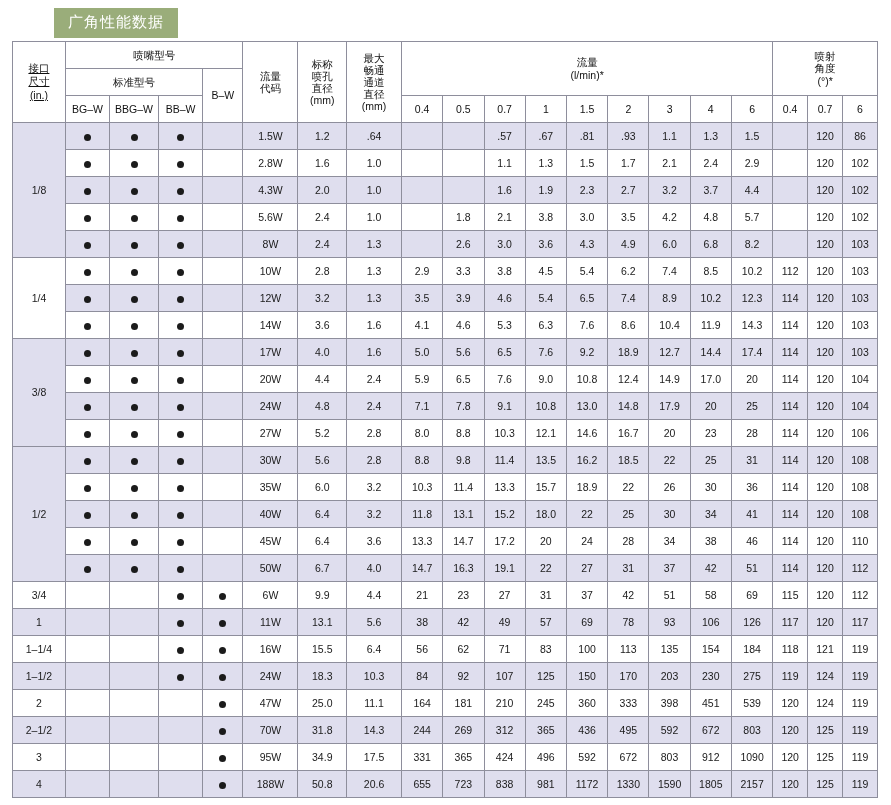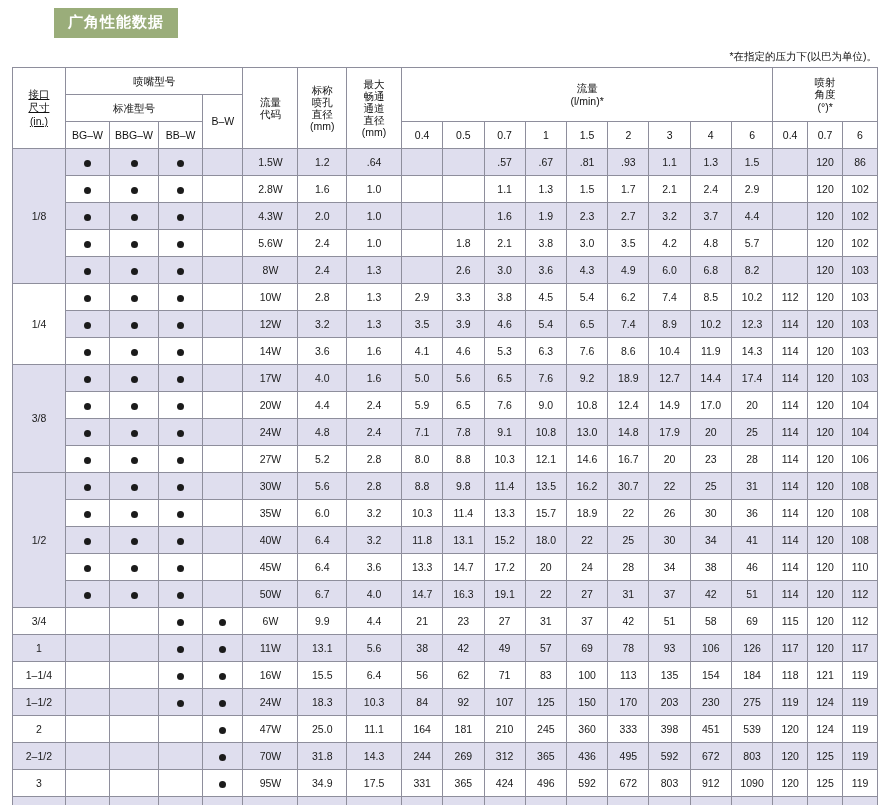--- a/index.html
+++ b/index.html
@@ -22,21 +22,21 @@
     box-sizing: border-box;
     padding: 0 12px;
   }
   .title-bar {
     margin-left: 42px;
     margin-top: 8px;
     display: inline-block;
     background: #9aad7a;
     color: #ffffff;
     font-size: 15px;
-    font-weight: bold;
+    font-weight: normal;
     letter-spacing: 1px;
     padding: 5px 14px 6px 14px;
   }
   .note-top {
     text-align: right;
     font-size: 10.5px;
     color: #111;
     margin-top: 12px;
     margin-right: 2px;
   }
@@ -97,21 +97,20 @@
   col.c-flow { width: 39px; }
   col.c-ang  { width: 33px; }
 </style>
 </head>
 <body>
 
 <div class="page">
 
   <div class="title-bar">广角性能数据</div>
 
-  <div class="note-top">*在指定的压力下(以巴为单位)。</div>
 
   <table class="perf">
     <colgroup>
       <col class="c-port">
         <col class="c-bgw">
         <col class="c-bbgw">
         <col class="c-bbw">
         <col class="c-bw">
       <col class="c-code">
         <col class="c-orif">
@@ -449,21 +448,21 @@
           <td class="dot"></td>
           <td></td>
           <td class="code">30W</td>
           <td>5.6</td>
           <td>2.8</td>
           <td>8.8</td>
           <td>9.8</td>
           <td>11.4</td>
           <td>13.5</td>
           <td>16.2</td>
-          <td>30.7</td>
+          <td>18.5</td>
           <td>22</td>
           <td>25</td>
           <td>31</td>
           <td>114</td>
           <td>120</td>
           <td>108</td>
         </tr>
         <tr>
           <td class="dot"></td>
           <td class="dot"></td>

